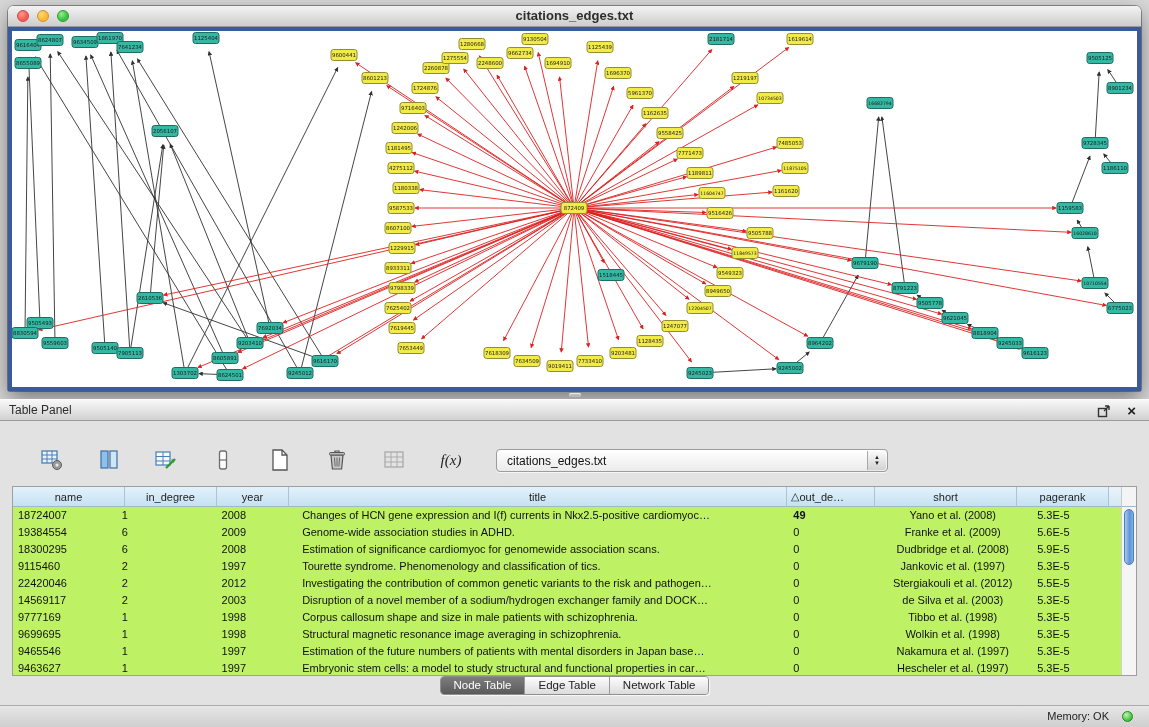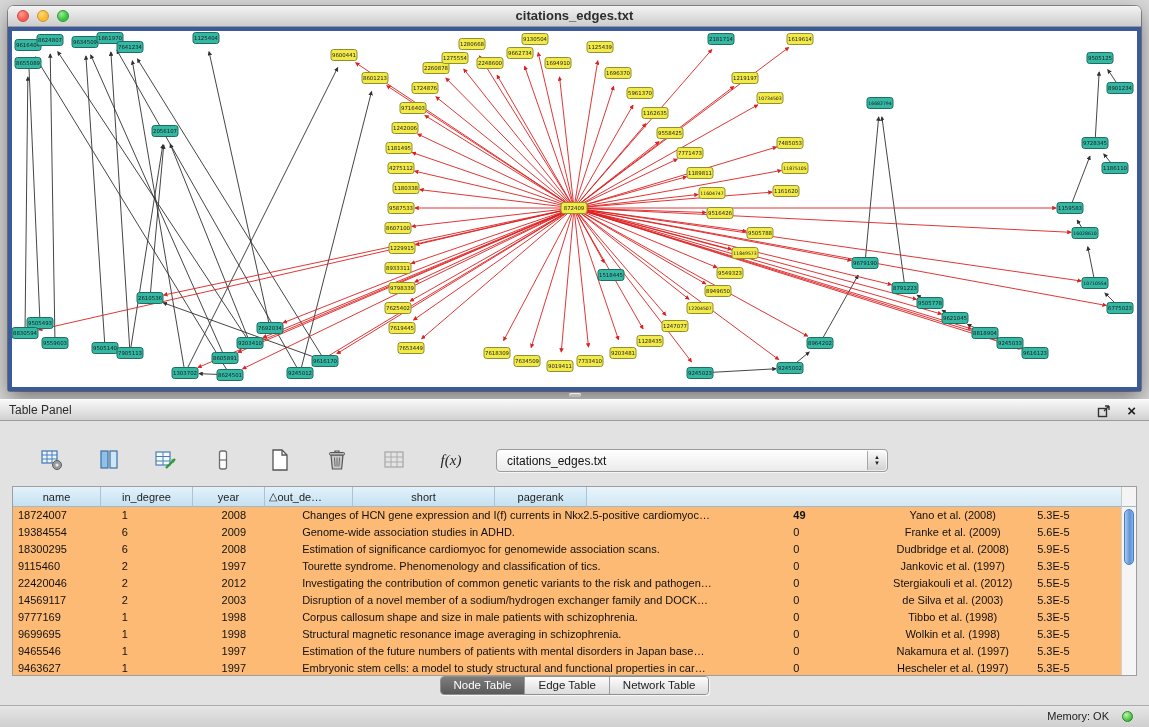--- a/index.html
+++ b/index.html
@@ -47,21 +47,21 @@
 
   #table-wrap { position:absolute; left:12px; top:87px; width:1125px; height:190px;
     background:#fff; border:1px solid #9e9e9e; }
   #thead { display:flex; height:20px; }
   .th { height:20px; background:linear-gradient(#e2f2fb,#c6e1f2); border-right:1px solid #a9c4d6;
     border-bottom:1px solid #9db9cc; font-size:11px; color:#222; display:flex; align-items:center; justify-content:center; overflow:hidden; white-space:nowrap; }
   .th.left { justify-content:flex-start; padding-left:4px; }
   .th-fill { flex:1; background:linear-gradient(#e9f4fb,#d4e8f4); border-bottom:1px solid #9db9cc; }
   .th-corner { width:15px; background:#f4f4f4; border-bottom:1px solid #9db9cc; border-left:1px solid #c9c9c9; }
   #tbody { position:absolute; left:0; top:20px; right:15px; bottom:0; overflow:hidden; }
-  .tr { display:flex; height:17px; background:#fdba74;gap:11px; }
+  .tr { display:flex; height:17px; background:#bef264;gap:11px; }
   .td { font-size:11px; color:#111; line-height:17px; padding-left:5px; white-space:nowrap; overflow:hidden; }
   .td.center { text-align:center; padding-left:0; }
   #vscroll { position:absolute; right:0; top:20px; width:15px; bottom:0; background:#f5f5f5; border-left:1px solid #d0d0d0; }
   #vthumb { position:absolute; left:2px; top:2px; width:10px; height:56px; border-radius:6px;
     background:linear-gradient(90deg,#a9c9ee,#5d94d8 60%,#85b0e4); border:1px solid #4a7dbd; }
 
   #tabbar { position:absolute; left:50%; top:277px; transform:translateX(-50%);
     display:flex; height:19px; border:1px solid #8f8f8f; border-radius:4px; overflow:hidden;
     box-shadow:0 1px 1px rgba(255,255,255,.8); }
   .tab { padding:0 13px; font-size:11.5px; line-height:17px; color:#222;
@@ -663,23 +663,24 @@
         <span id="combo-value">citations_edges.txt</span>
         <span id="combo-stepper">
             <span>▲</span>
             <span>▼</span>
           </span>
       </span>
     </div>
 
     <div id="table-wrap">
       <div id="thead">
-          <div class="th" style="width: 88px; text-align: center;">name</div>
+          <div class="th" style="width: 112px; text-align: center;">name</div>
           <div class="th" style="width: 92px;">in_degree</div>
           <div class="th" style="width: 72px;">year</div>
+          <div class="th" style="width: 498px;">title</div>
           <div class="th left" style="width: 88px;"><span>△ </span>out_de…</div>
           <div class="th" style="width: 142px;">short</div>
           <div class="th" style="width: 92px;">pagerank</div>
           <div class="th-fill"></div>
           <div class="th-corner"></div>
         </div>
       <div id="tbody">
           <div class="tr">
             <div class="td" style="width: 96px;">18724007</div>
             <div class="td" style="width: 92px;">1</div>

